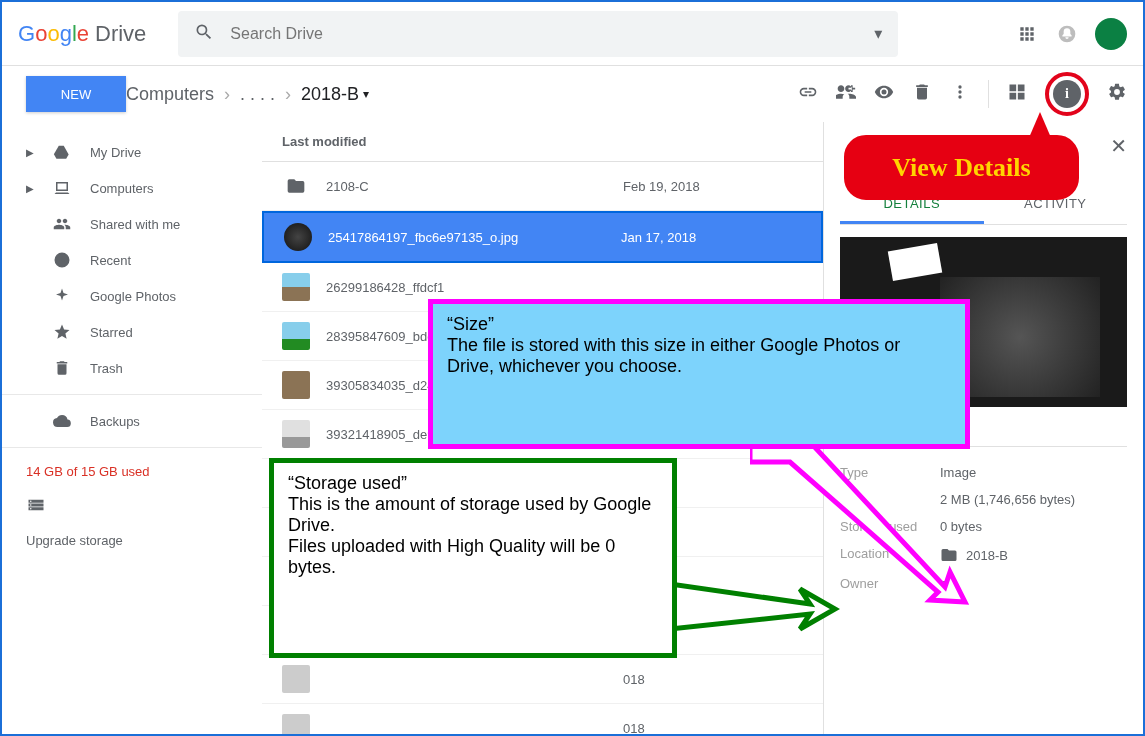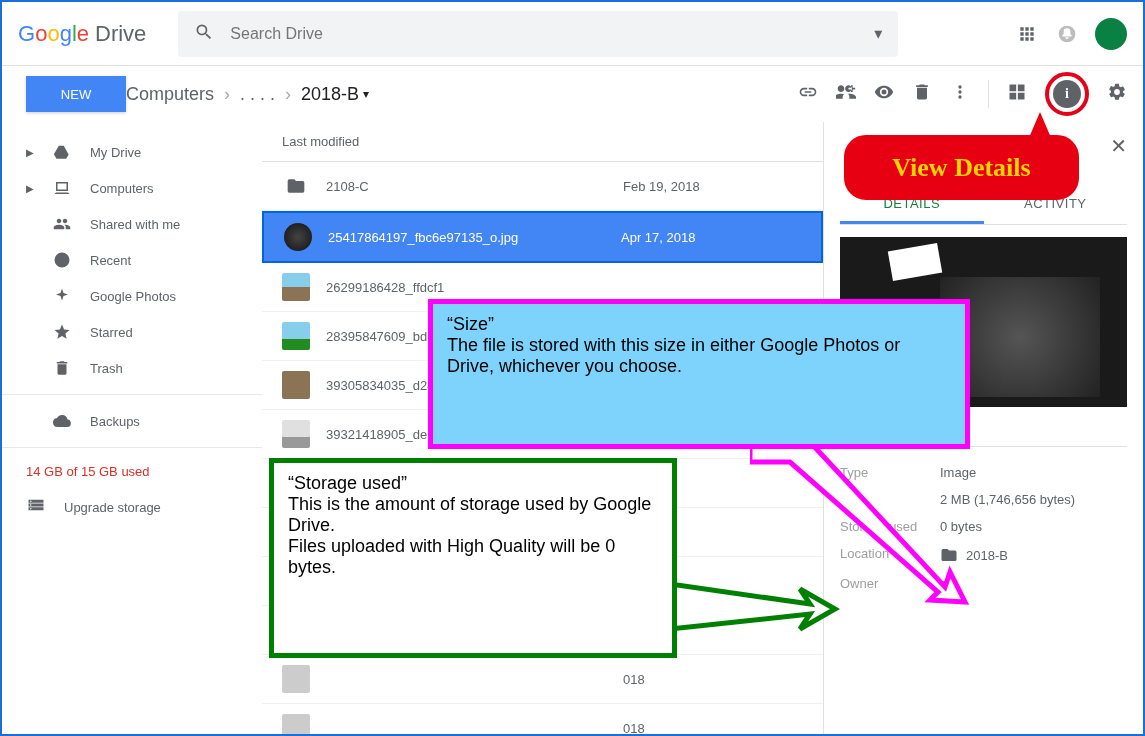--- a/index.html
+++ b/index.html
@@ -30,28 +30,28 @@
 .info-circle-inner { width: 28px; height: 28px; background: #5f6368; border-radius: 50%; display: flex; align-items: center; justify-content: center; color: #fff; font-weight: bold; font-size: 14px; font-family: Georgia, serif; }
 
 
 .body { display: flex; height: calc(100% - 120px); }
 .sidebar { width: 260px; padding: 12px 0; border-right: none; }
 .nav-item { display: flex; align-items: center; padding: 8px 24px; color: #5f6368; font-size: 13px; cursor: pointer; gap: 18px; }
 .nav-arrow { width: 8px; color: #5f6368; font-size: 10px; }
 .nav-icon { width: 20px; height: 20px; display: flex; align-items: center; justify-content: center; }
 .nav-divider { height: 1px; background: #e8e8e8; margin: 8px 0; }
 .storage-text { padding: 8px 24px; font-size: 13px; color: #d93025; }
-.upgrade { display: flex; align-items: flex-end; padding: 8px 24px; color: #5f6368; font-size: 13px; gap: 18px; cursor: pointer; }
+.upgrade { display: flex; align-items: flex-start; padding: 8px 24px; color: #5f6368; font-size: 13px; gap: 18px; cursor: pointer; flex-direction: column; }
 
 
 .main { flex: 1; display: flex; }
 .file-list { flex: 1; }
 .list-header { display: flex; padding: 12px 20px; color: #5f6368; font-size: 13px; border-bottom: 1px solid #e0e0e0; }
 .col-name { flex: 1; display: flex; align-items: center; gap: 6px; }
-.col-modified { width: 180px; }
+.col-modified { width: 180px; font-weight: bold; }
 .file-row { display: flex; align-items: center; padding: 10px 20px; font-size: 13px; color: #5f6368; border-bottom: 1px solid #f0f0f0; }
 .file-row.selected { background: #4285f4; color: #fff; border: 2px solid #0066dd; }
 .file-icon { width: 28px; height: 28px; margin-right: 16px; display: flex; align-items: center; justify-content: center; }
 .file-thumb { width: 28px; height: 28px; background: #ccc; border-radius: 2px; margin-right: 16px; }
 .file-name { flex: 1; }
 .file-date { width: 180px; }
 
 
 .details { width: 320px; border-left: 1px solid #e0e0e0; padding: 12px 16px; position: relative; }
 .details-header { display: flex; justify-content: flex-end; align-items: center; color: #5f6368; }
@@ -258,21 +258,21 @@
             <svg class="ic" viewBox="0 0 24 24" fill="#5f6368">
               <path d="M10 4H4a2 2 0 00-2 2v12a2 2 0 002 2h16a2 2 0 002-2V8a2 2 0 00-2-2h-8l-2-2z"></path>
             </svg>
           </span>
         <span class="file-name">2108-C</span>
         <span class="file-date">Feb 19, 2018</span>
       </div>
       <div class="file-row selected">
         <span class="file-thumb" style="background:radial-gradient(circle,#444,#111);border-radius:50%;"></span>
         <span class="file-name">25417864197_fbc6e97135_o.jpg</span>
-        <span class="file-date">Apr 17, 2018</span>
+        <span class="file-date">Jan 17, 2018</span>
       </div>
       <div class="file-row">
         <span class="file-thumb" style="background:linear-gradient(#87ceeb 50%,#8b7355 50%);"></span>
         <span class="file-name">26299186428_ffdcf1</span>
         <span class="file-date"></span>
       </div>
       <div class="file-row">
         <span class="file-thumb" style="background:linear-gradient(#87ceeb 60%,#228b22 60%);"></span>
         <span class="file-name">28395847609_bddf7</span>
         <span class="file-date"></span>

